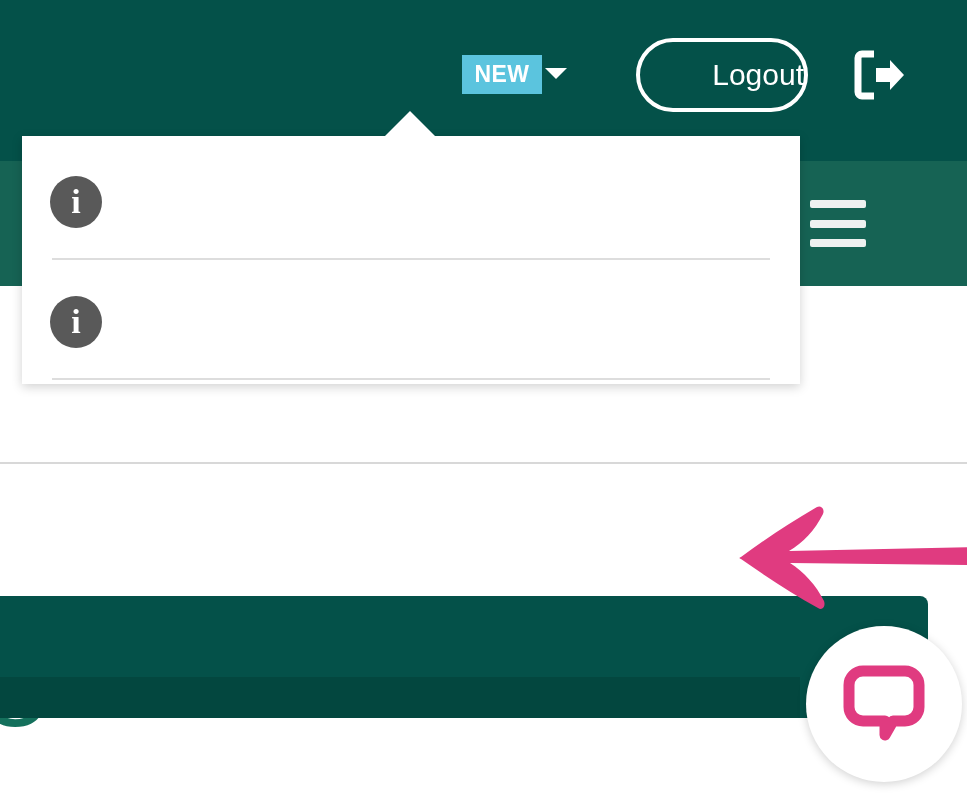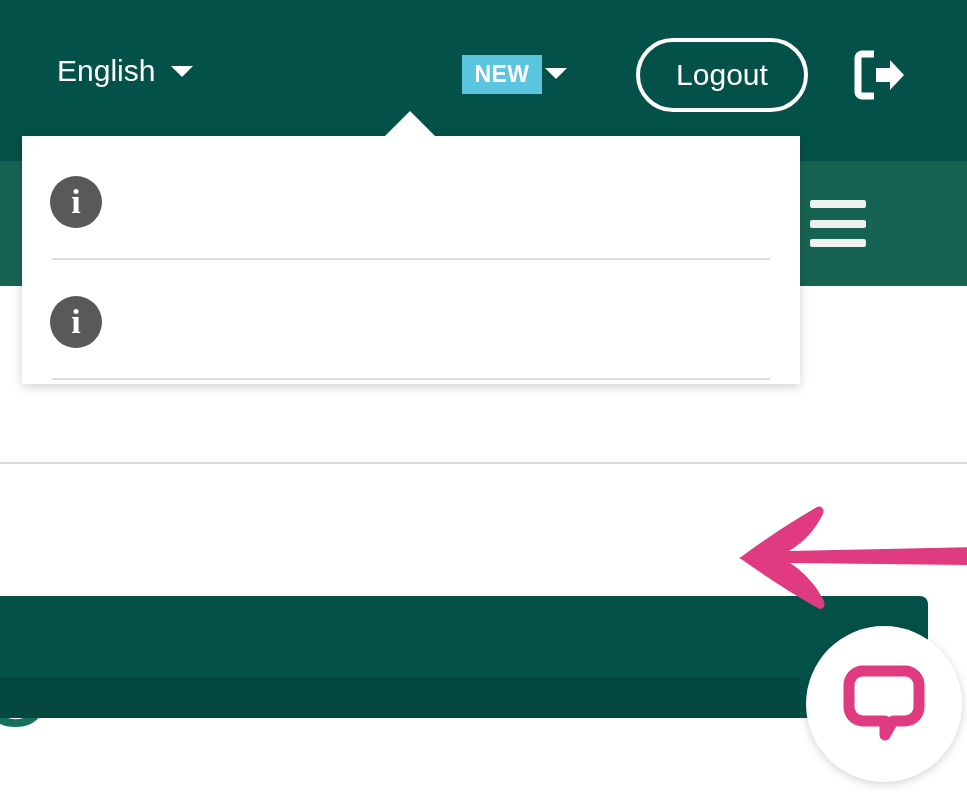--- a/index.html
+++ b/index.html
@@ -137,21 +137,21 @@
   .logout-btn {
     position: absolute;
     left: 636px; top: 38px;
     width: 172px; height: 74px;
     border: 4px solid #ffffff;
     border-radius: 38px;
     color: #ffffff;
     font-size: 30px;
     display: flex;
     align-items: center;
-    justify-content: center;
+    justify-content: flex-end;
     box-sizing: border-box;
     background: transparent;
     cursor: pointer;
   }
 
   .logout-icon {
     position: absolute;
     left: 852px; top: 48px;
     width: 54px; height: 54px;
     cursor: pointer;
@@ -279,24 +279,20 @@
   <div class="content-area">
     <div class="content-rule"></div>
     <div class="clipped-heading">U</div>
   </div>
 
   <div class="footer-panel"></div>
   <div class="footer-strip"></div>
 
   <div class="nav">
 
-    <div class="nav-item" id="lang-item">
-      <span>English</span>
-      <span class="caret-down" id="lang-caret"></span>
-    </div>
 
 
     <div class="new-badge">NEW</div>
     <span class="caret-down" id="notif-caret"></span>
 
     <div class="logout-btn">
       <span>Logout</span>
     </div>
 
     <div class="logout-icon">

